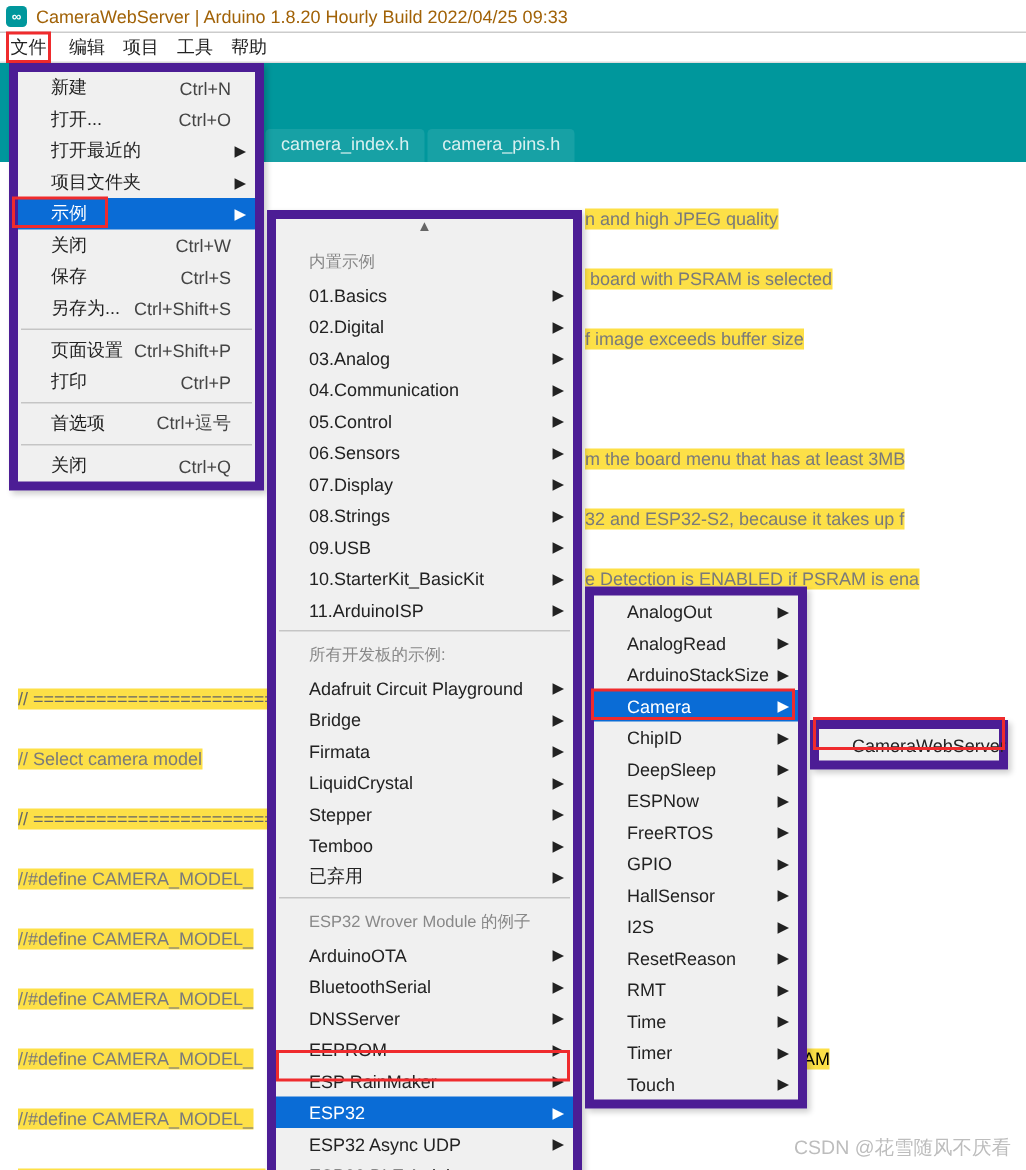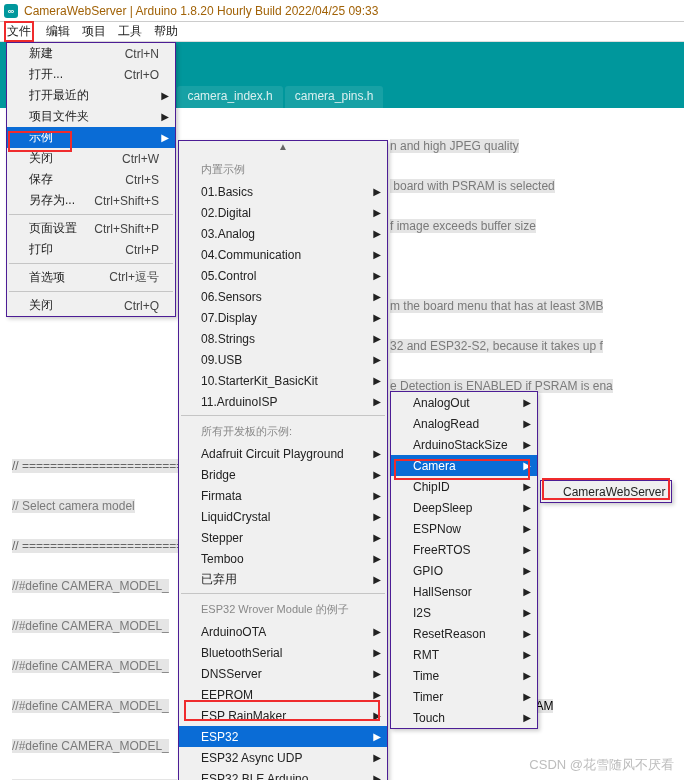--- a/index.html
+++ b/index.html
@@ -14,25 +14,25 @@
 .menubar .item { color: #222; cursor: default; }
 .menubar .red-box { border: 2px solid #ef2b2d; padding: 0 1px; }
 
 .toolbar { background: #00979c; height: 38px; }
 
 .tabs { background: #00979c; height: 28px; display: flex; align-items: flex-end; padding-left: 116px; gap: 2px; }
 .tab { background: #17a1a5; color: #d9f0f0; height: 22px; padding: 3px 10px 0; border-radius: 3px 3px 0 0; font-size: 12px; }
 
 .editor { position: absolute; top: 108px; left: 0; right: 0; bottom: 0; background: #fff; padding: 8px 0 0 12px; font-family: Consolas, "Courier New", monospace; font-size: 13px; line-height: 20px; white-space: pre; overflow:hidden;}
 .editor .line { height: 20px; }
-.hl { background: #e5e5e5; }
+.hl { background: #fde047; }
 .c-comment { color: #7a7a7a; }
 .rule { color: #666; }
 
-.menu { position: absolute; background: #f0f0f0; border: 1px solid #4c1d95; box-shadow: 2px 2px 4px rgba(0,0,0,.2); }
+.menu { position: absolute; background: #f0f0f0; border: 6px solid #4c1d95; box-shadow: 2px 2px 4px rgba(0,0,0,.2); }
 .menu .row { display: flex; align-items: center; height: 21px; padding: 0 18px 0 22px; color: #222; cursor: default; position: relative; }
 .menu .row.sel { background: #0a6cd6; color: #fff; }
 .menu .row.header { color: #888; font-size: 11px; height: 24px; }
 .menu .shortcut { position: absolute; right: 16px; color: #444; font-size: 12px; }
 .menu .sep { height: 1px; background: #c5c5c5; margin: 3px 2px; }
 .menu .arrow { position: absolute; right: 6px; font-size: 10px; }
 .red-outline { position: absolute; border: 2px solid #ef2b2d; pointer-events: none; }
 
 #menu1 { top: 42px; left: 6px; width: 170px; }
 #menu2 { top: 140px; left: 178px; width: 210px; }

